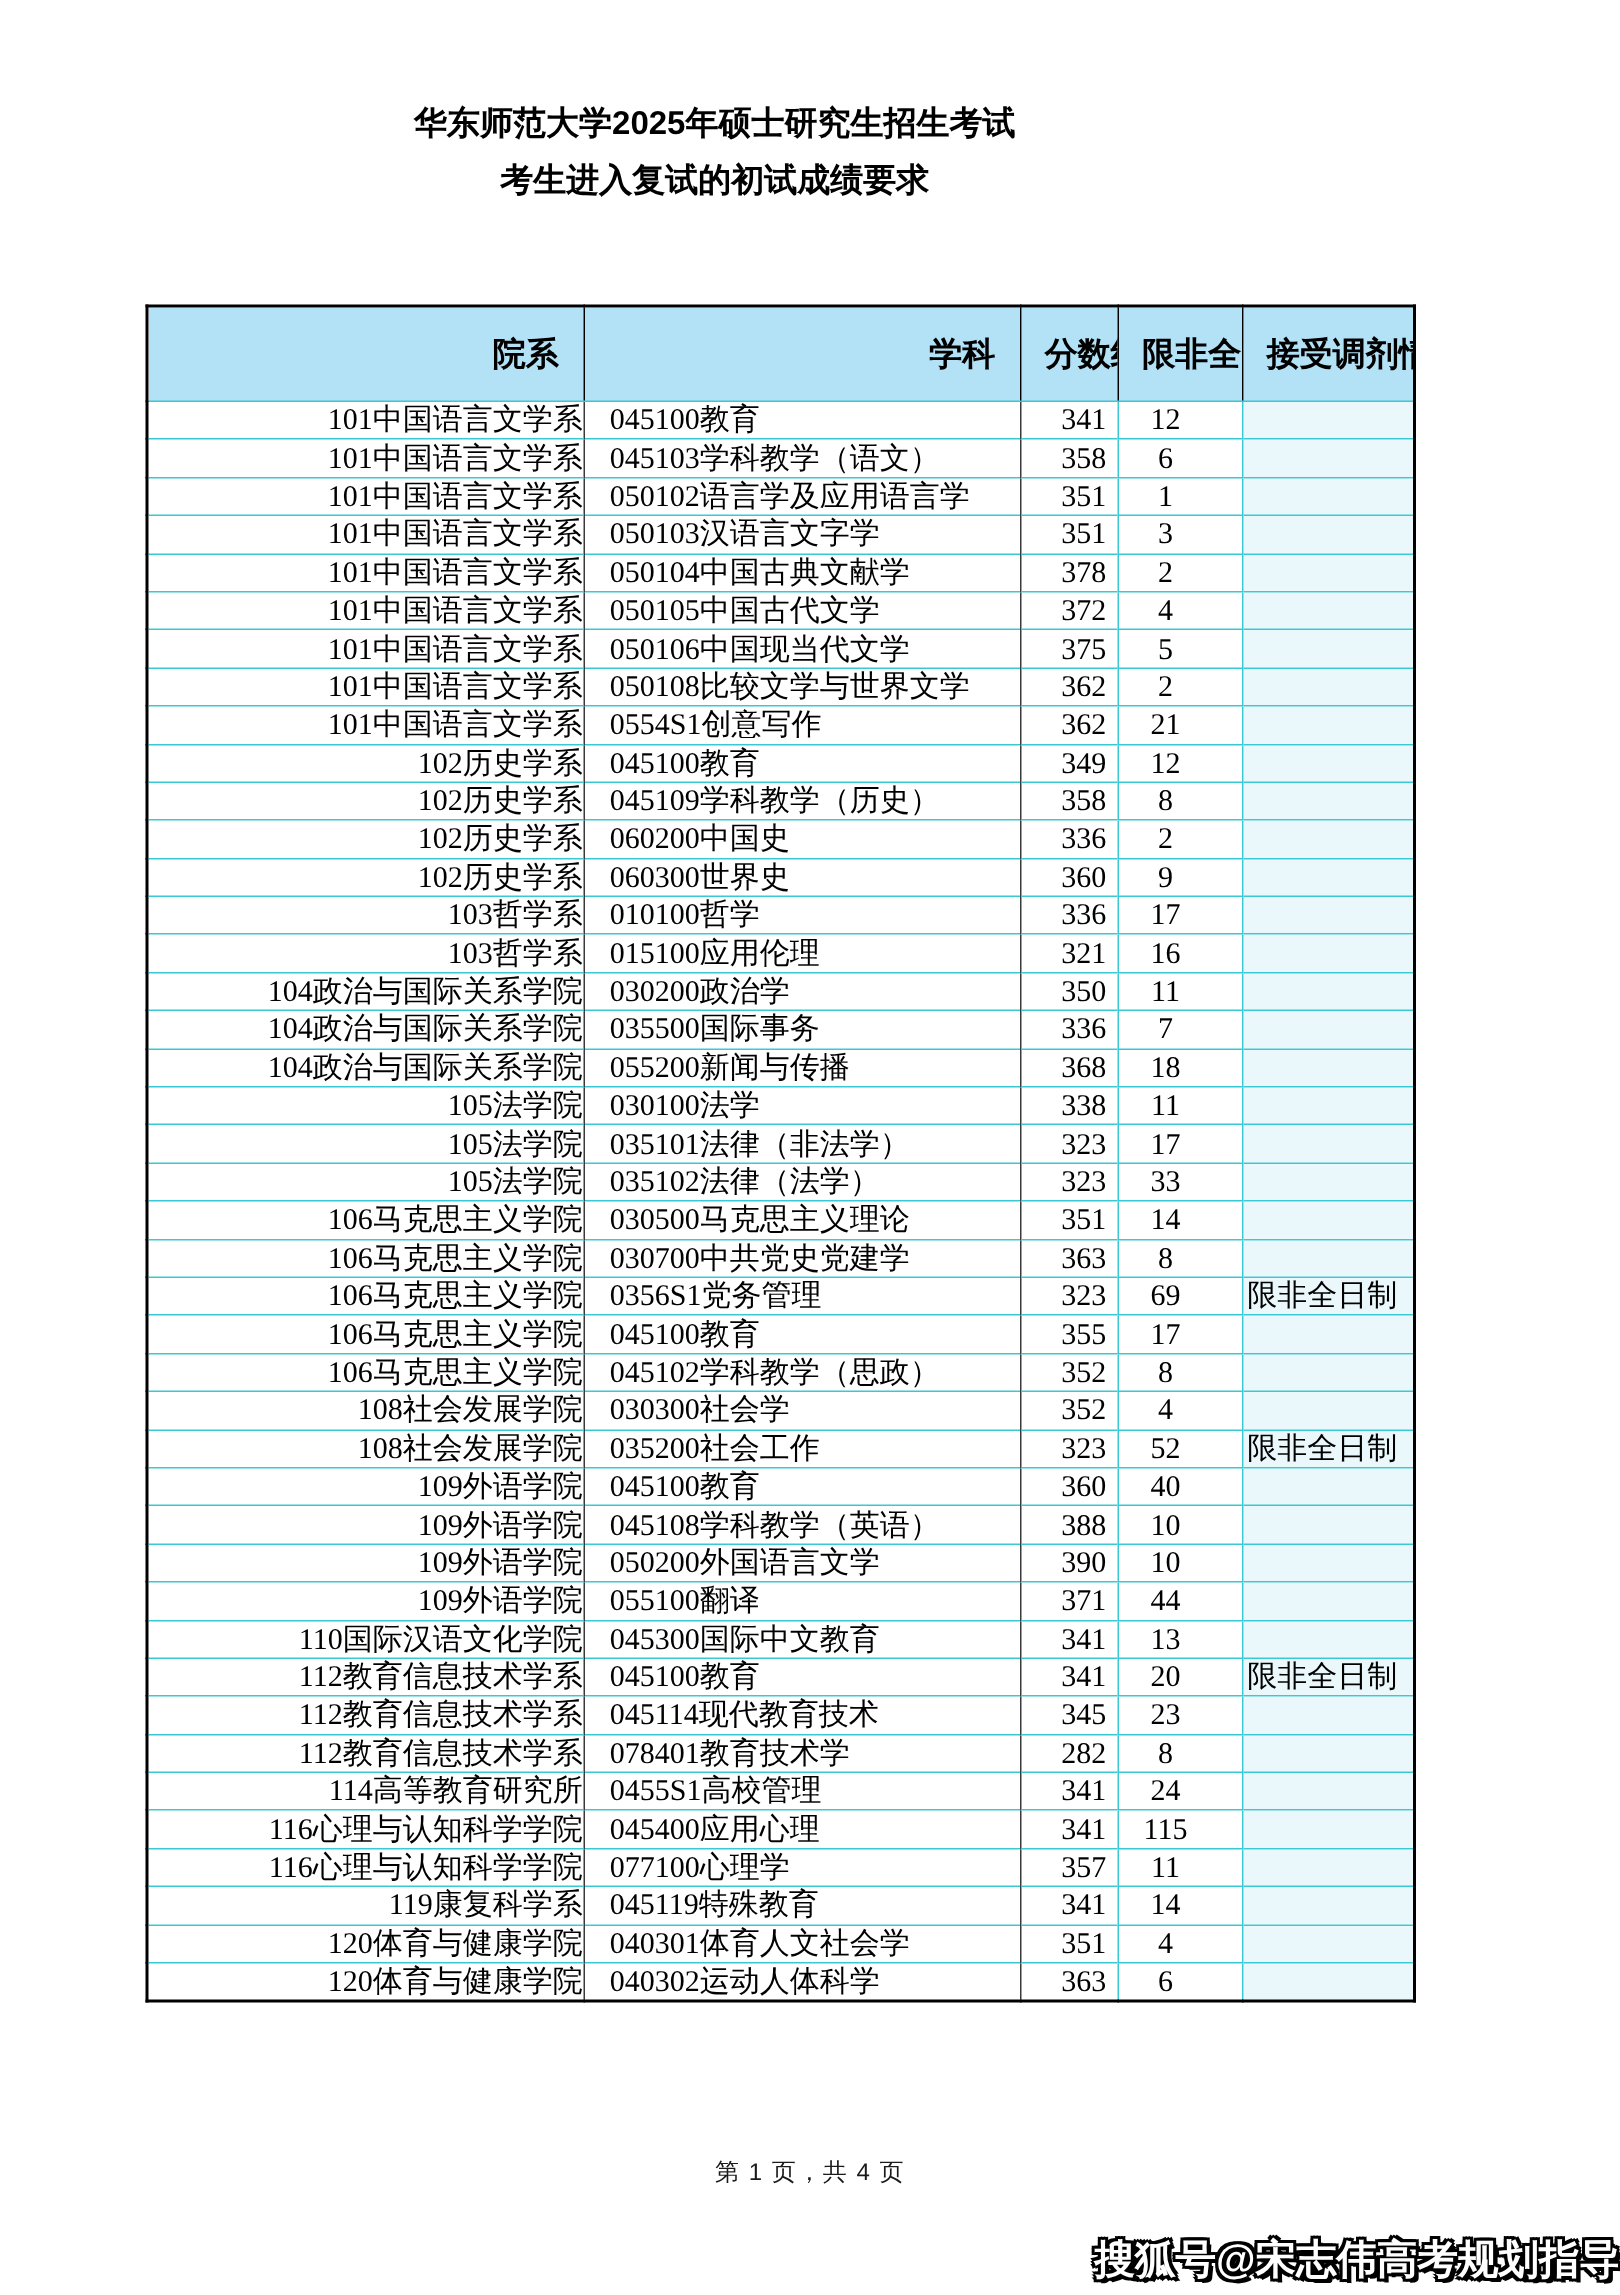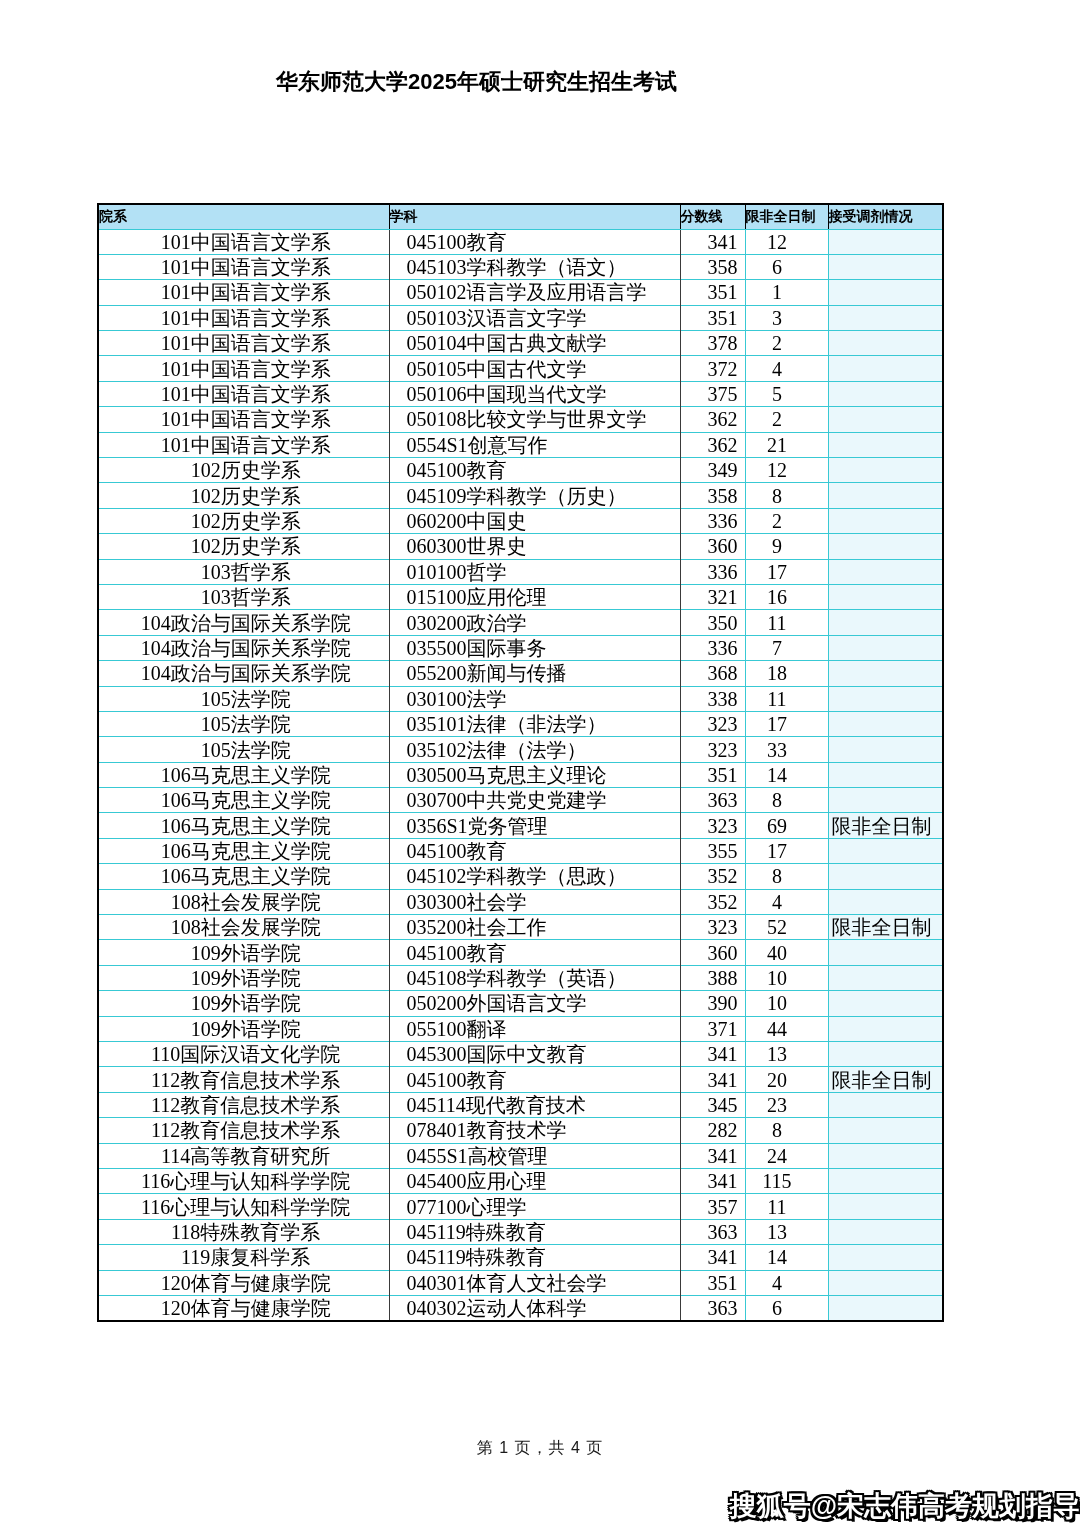--- a/index.html
+++ b/index.html
@@ -17,29 +17,29 @@
   table.score-table {
     position:absolute; left:97px; top:203px; width:845px;
     border-collapse:collapse; table-layout:fixed;
     border:2px solid #000;
   }
   .score-table th {
     height:25px; background:var(--header-bg,#b3e1f5);
     border:1px solid #000;
     border-bottom:1px solid var(--grid,#38c9d4);
     font-family:"Liberation Sans","DejaVu Sans",sans-serif;
-    font-weight:700; font-size:14px; color:#000;
-    text-align:left; padding:0; white-space:nowrap; overflow:hidden;
+    font-weight:700; font-size:22px; color:#000;
+    text-align:right; padding:16px; white-space:nowrap; overflow:hidden;
   }
   .score-table td {
     height:25.4px; font-size:20px; line-height:1; color:#000;
     border-top:1px solid var(--grid,#38c9d4);
     white-space:nowrap; overflow:hidden; padding:0;
   }
-  .score-table td.c0 { text-align:center; padding-left:4px; }
+  .score-table td.c0 { text-align:right; padding-left:4px; }
   .score-table td.c1 { text-align:left; padding-left:17px; border-left:1px solid var(--dark-line,#3a3a3a); }
   .score-table td.c2 { text-align:right; padding-right:7px; border-left:1px solid var(--dark-line,#3a3a3a); }
   .score-table td.c3 { text-align:center; padding-right:19px; border-left:1px solid var(--grid,#38c9d4); }
   .score-table td.c4 { text-align:left; padding-left:3px; border-left:1px solid var(--grid,#38c9d4); background:var(--lastcol-bg,#eaf8fc); }
   .page-footer {
     position:absolute; top:1438px; left:0; width:1080px;
     text-align:center;
     font-family:"Liberation Sans","DejaVu Sans",sans-serif;
     font-size:16px; color:#1a1a1a; letter-spacing:1px;
   }
@@ -55,20 +55,21 @@
       0 -2px 0 #000, 0 2px 0 #000,
       3px 3px 0 #000;
     white-space:nowrap;
   }
 </style>
 </head>
 <body>
 
 <div class="title-block">
   <div>华东师范大学2025年硕士研究生招生考试</div>
+  <div>考生进入复试的初试成绩要求</div>
 </div>
 
 <table class="score-table">
   <colgroup>
     <col style="width:291px">
     <col style="width:291px">
     <col style="width:65px">
     <col style="width:83px">
     <col style="width:115px">
   </colgroup>
@@ -349,27 +350,20 @@
         <td class="c4"></td>
       </tr>
       <tr>
         <td class="c0">116心理与认知科学学院</td>
         <td class="c1">077100心理学</td>
         <td class="c2">357</td>
         <td class="c3">11</td>
         <td class="c4"></td>
       </tr>
       <tr>
-        <td class="c0">118特殊教育学系</td>
-        <td class="c1">045119特殊教育</td>
-        <td class="c2">363</td>
-        <td class="c3">13</td>
-        <td class="c4"></td>
-      </tr>
-      <tr>
         <td class="c0">119康复科学系</td>
         <td class="c1">045119特殊教育</td>
         <td class="c2">341</td>
         <td class="c3">14</td>
         <td class="c4"></td>
       </tr>
       <tr>
         <td class="c0">120体育与健康学院</td>
         <td class="c1">040301体育人文社会学</td>
         <td class="c2">351</td>

